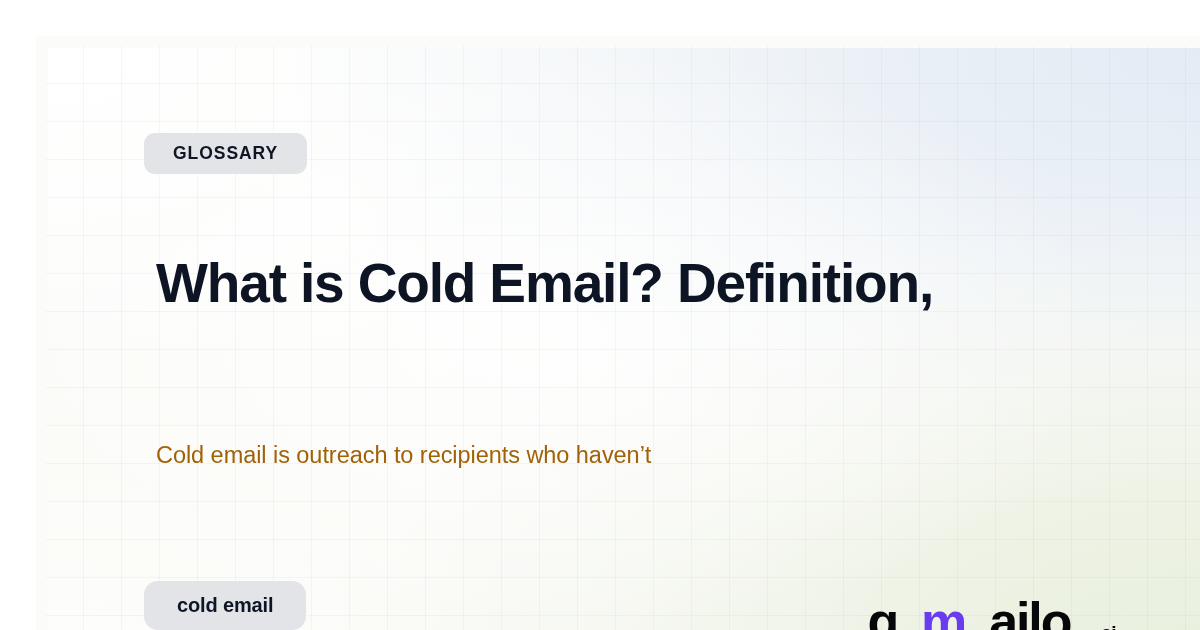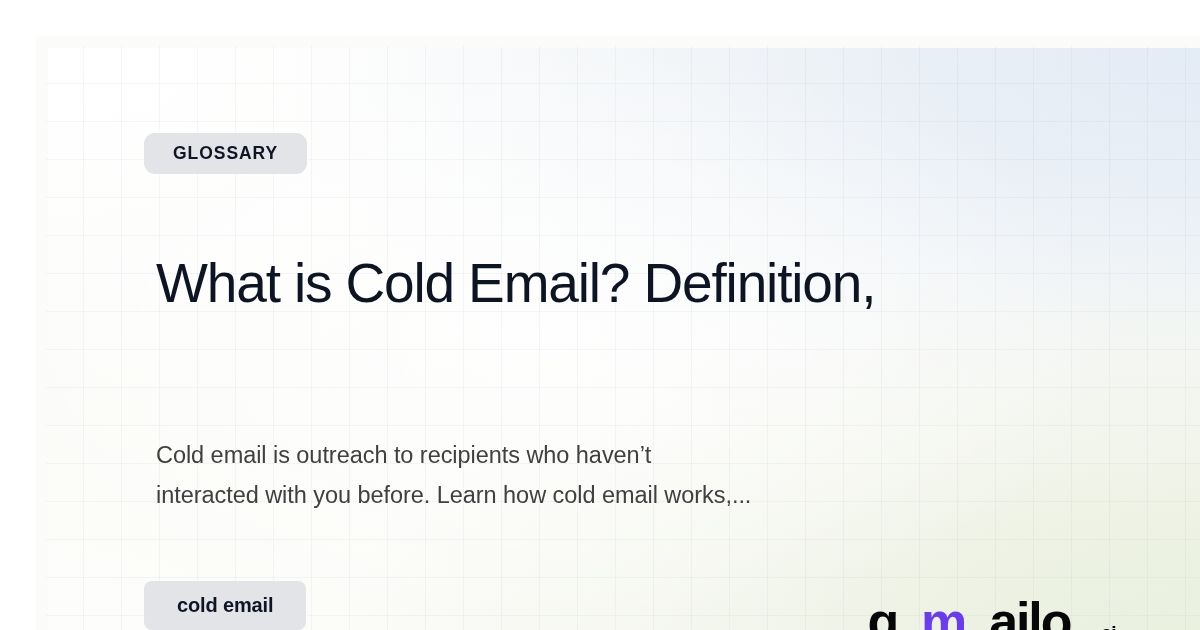--- a/index.html
+++ b/index.html
@@ -97,47 +97,47 @@
     white-space: nowrap;
   }
 
   .title {
     position: absolute;
     left: 84px;
     top: 184px;
     width: 1010px;
     font-size: 55px;
     line-height: 78px;
-    font-weight: normal;
+    font-weight: bold;
     letter-spacing: -1.15px;
     color: #0d1423;
   }
 
   .desc {
     position: absolute;
     left: 84px;
     top: 375px;
     width: 820px;
     font-size: 23.5px;
     line-height: 40px;
     font-weight: normal;
     letter-spacing: -0.05px;
-    color: #404040;
+    color: #a16207;
   }
 
   .tag {
     position: absolute;
     left: 84px;
     top: 521px;
     display: inline-flex;
     align-items: center;
     height: 49px;
     padding: 0 21px;
     background: #e3e4e7;
-    border-radius: 8px;
+    border-radius: 14px;
     font-size: 20px;
     font-weight: bold;
     letter-spacing: -0.15px;
     color: #0e1524;
     white-space: nowrap;
   }
 
   
   .logo {
     position: absolute;
@@ -184,21 +184,20 @@
     <div class="badge">
       <span>GLOSSARY</span>
     </div>
 
     <h1 class="title">
       <span>What is Cold Email? Definition,</span><br>
     </h1>
 
     <p class="desc">
       <span>Cold email is outreach to recipients who haven’t</span><br>
-      <span>interacted with you before. Learn how cold email works,...</span>
     </p>
 
     <div class="tag">
       <span>cold email</span>
     </div>
 
     <div class="logo">
       <span class="logo-word">
         <span>g</span>
           <span class="logo-m">m</span>

